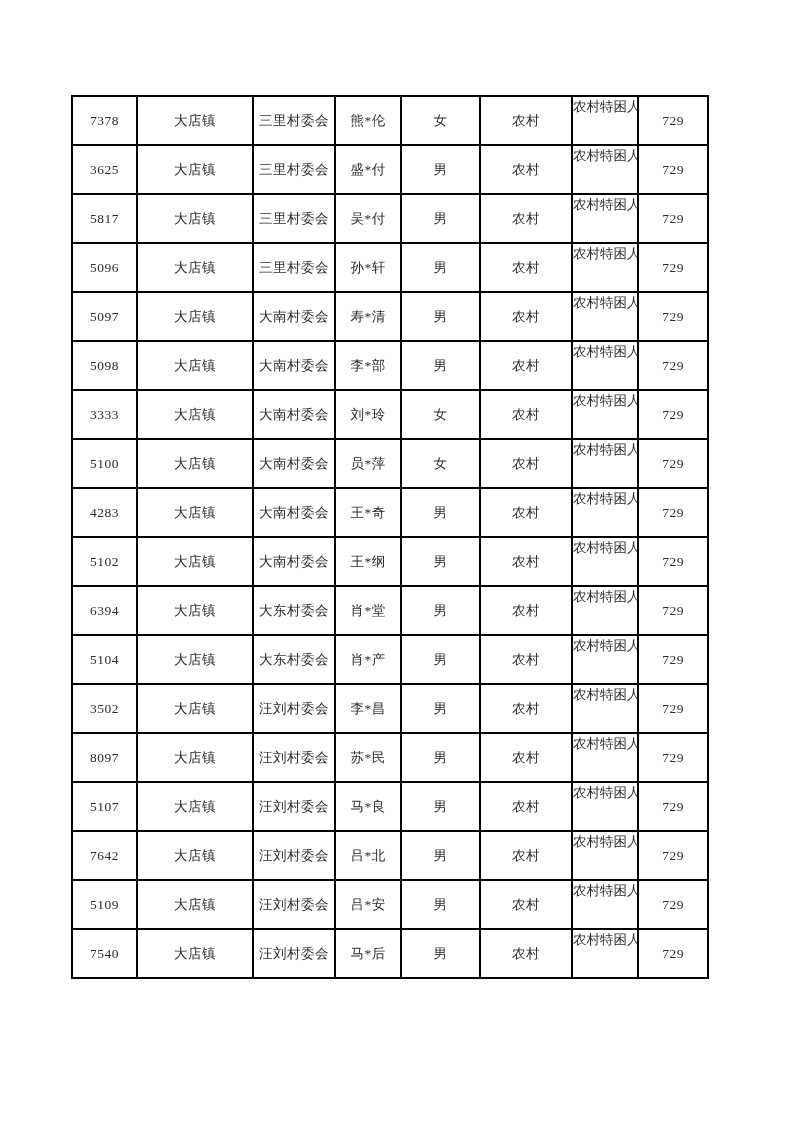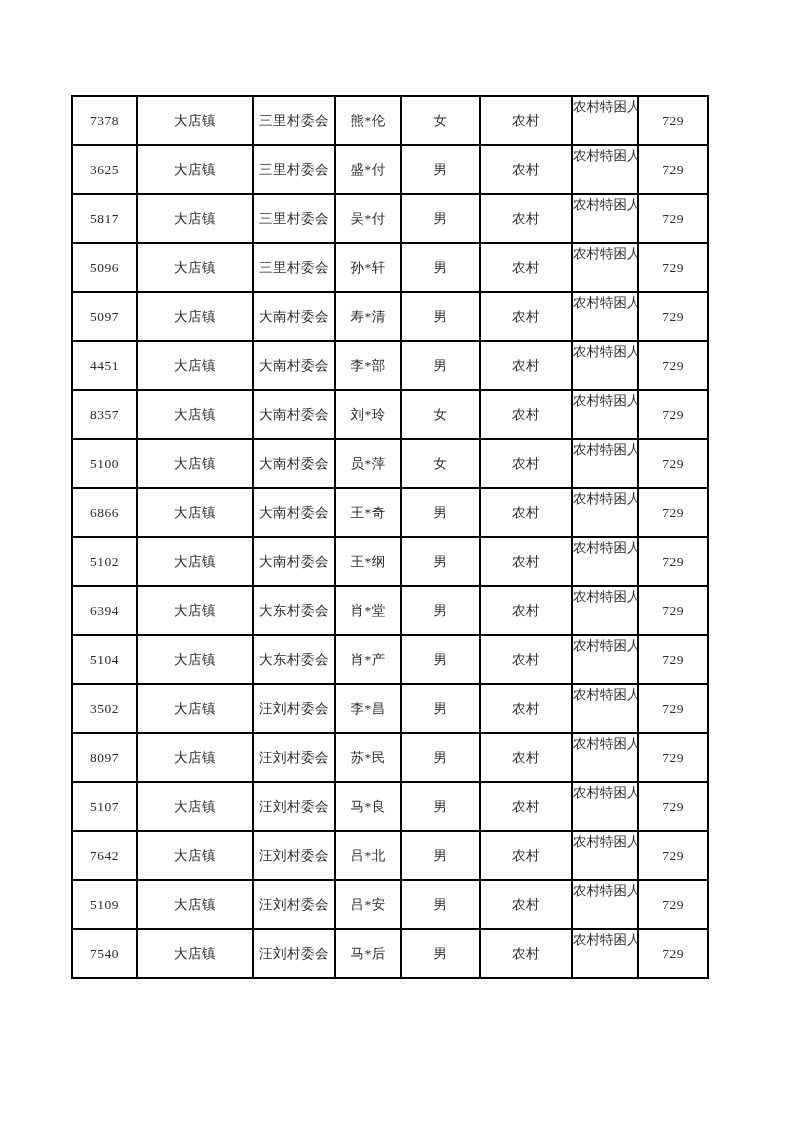--- a/index.html
+++ b/index.html
@@ -131,33 +131,33 @@
     <td>大南村委会</td>
     <td>寿*清</td>
     <td>男</td>
     <td>农村</td>
     <td class="cat-cell">
       <div class="cat-clip">农村特困人员分散供养</div>
     </td>
     <td>729</td>
   </tr>
         <tr>
-    <td>4451</td>
+    <td>5098</td>
     <td>大店镇</td>
     <td>大南村委会</td>
     <td>李*部</td>
     <td>男</td>
     <td>农村</td>
     <td class="cat-cell">
       <div class="cat-clip">农村特困人员分散供养</div>
     </td>
     <td>729</td>
   </tr>
         <tr>
-    <td>8357</td>
+    <td>3333</td>
     <td>大店镇</td>
     <td>大南村委会</td>
     <td>刘*玲</td>
     <td>女</td>
     <td>农村</td>
     <td class="cat-cell">
       <div class="cat-clip">农村特困人员分散供养</div>
     </td>
     <td>729</td>
   </tr>
@@ -167,21 +167,21 @@
     <td>大南村委会</td>
     <td>员*萍</td>
     <td>女</td>
     <td>农村</td>
     <td class="cat-cell">
       <div class="cat-clip">农村特困人员分散供养</div>
     </td>
     <td>729</td>
   </tr>
         <tr>
-    <td>6866</td>
+    <td>4283</td>
     <td>大店镇</td>
     <td>大南村委会</td>
     <td>王*奇</td>
     <td>男</td>
     <td>农村</td>
     <td class="cat-cell">
       <div class="cat-clip">农村特困人员分散供养</div>
     </td>
     <td>729</td>
   </tr>

